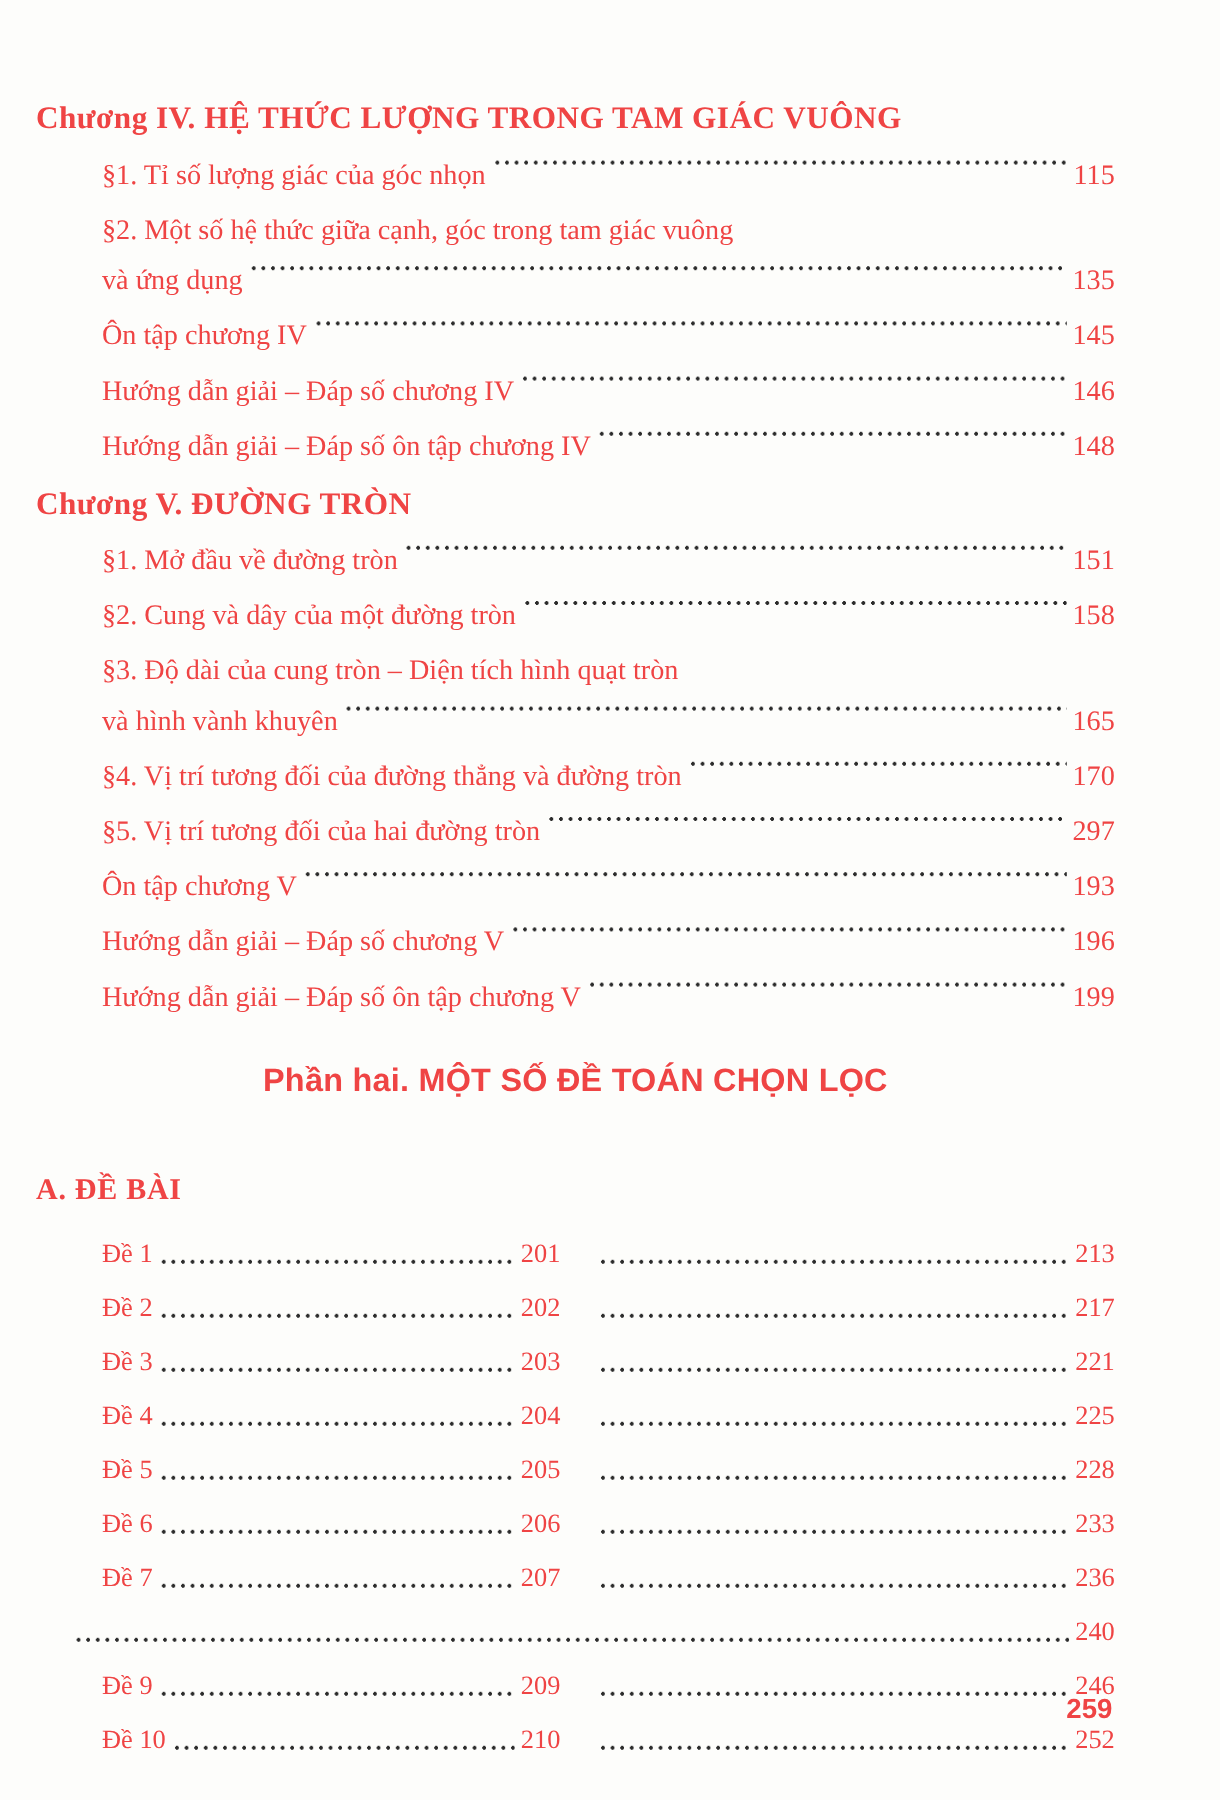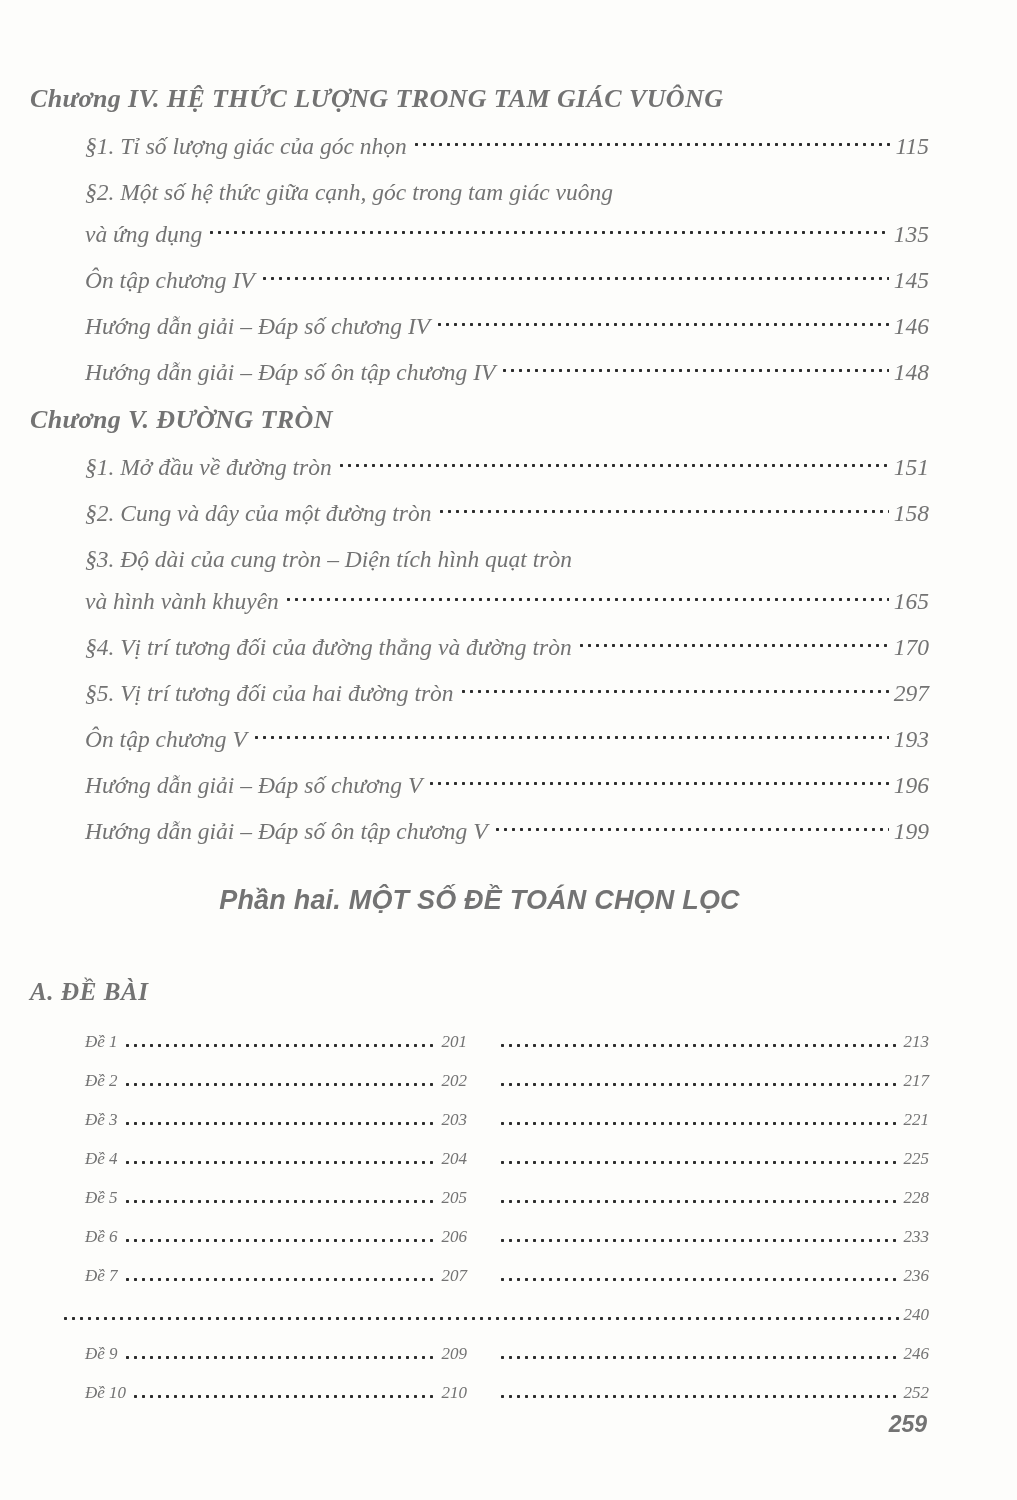--- a/index.html
+++ b/index.html
@@ -4,33 +4,32 @@
 <style>
   * { margin: 0; padding: 0; box-sizing: border-box; }
   html, body { background: #ffffff; }
   .page {
     width: 1017px;
     height: 1500px;
     background: #fdfdfb;
     position: relative;
     overflow: hidden;
     font-family: "Liberation Serif", "DejaVu Serif", serif;
-    color: #737373;
+    color: #ef4444;
     padding: 84px 88px 0 30px;
-    font-style: italic;
   }
   .chapter-heading {
     font-size: 26px;
     font-weight: bold;
     letter-spacing: 0.4px;
     margin-bottom: 19px;
   }
   .chapter-heading.second { margin-top: 7px; }
   .entries { padding-left: 55px; }
-  .row { display: flex; align-items: center; }
+  .row { display: flex; align-items: flex-start; }
   .entry { font-size: 23.5px; margin-bottom: 19px; }
   .txt { white-space: nowrap; }
   .line1 { margin-bottom: 15px; }
   .pg { white-space: nowrap; }
   .leader {
     flex: 1;
     min-width: 18px;
     height: 5px;
     margin: 0 5px 4px 7px;
     background-image: radial-gradient(circle at 2.5px 2.5px, #2b2b2b 1.35px, rgba(0,0,0,0) 1.8px);
@@ -49,21 +48,21 @@
   }
   .ab-row {
     display: flex;
     font-size: 25px;
     font-weight: bold;
     letter-spacing: 0.6px;
     margin-bottom: 26px;
   }
   .ab-a { width: 437px; }
   .ab-b { margin-left: 26px; }
-  .de-row { display: flex; font-size: 17px; margin-bottom: 19px; }
+  .de-row { display: flex; font-size: 22px; margin-bottom: 19px; }
   .de-a { width: 437px; display: flex; align-items: flex-end; padding-left: 55px; }
   .de-b { flex: 1; display: flex; align-items: flex-end; margin-left: 26px; }
   .page-num {
     position: absolute;
     right: 90px;
     bottom: 62px;
     font-family: "Liberation Sans", "DejaVu Sans", sans-serif;
     font-weight: bold;
     font-size: 23px;
   }

